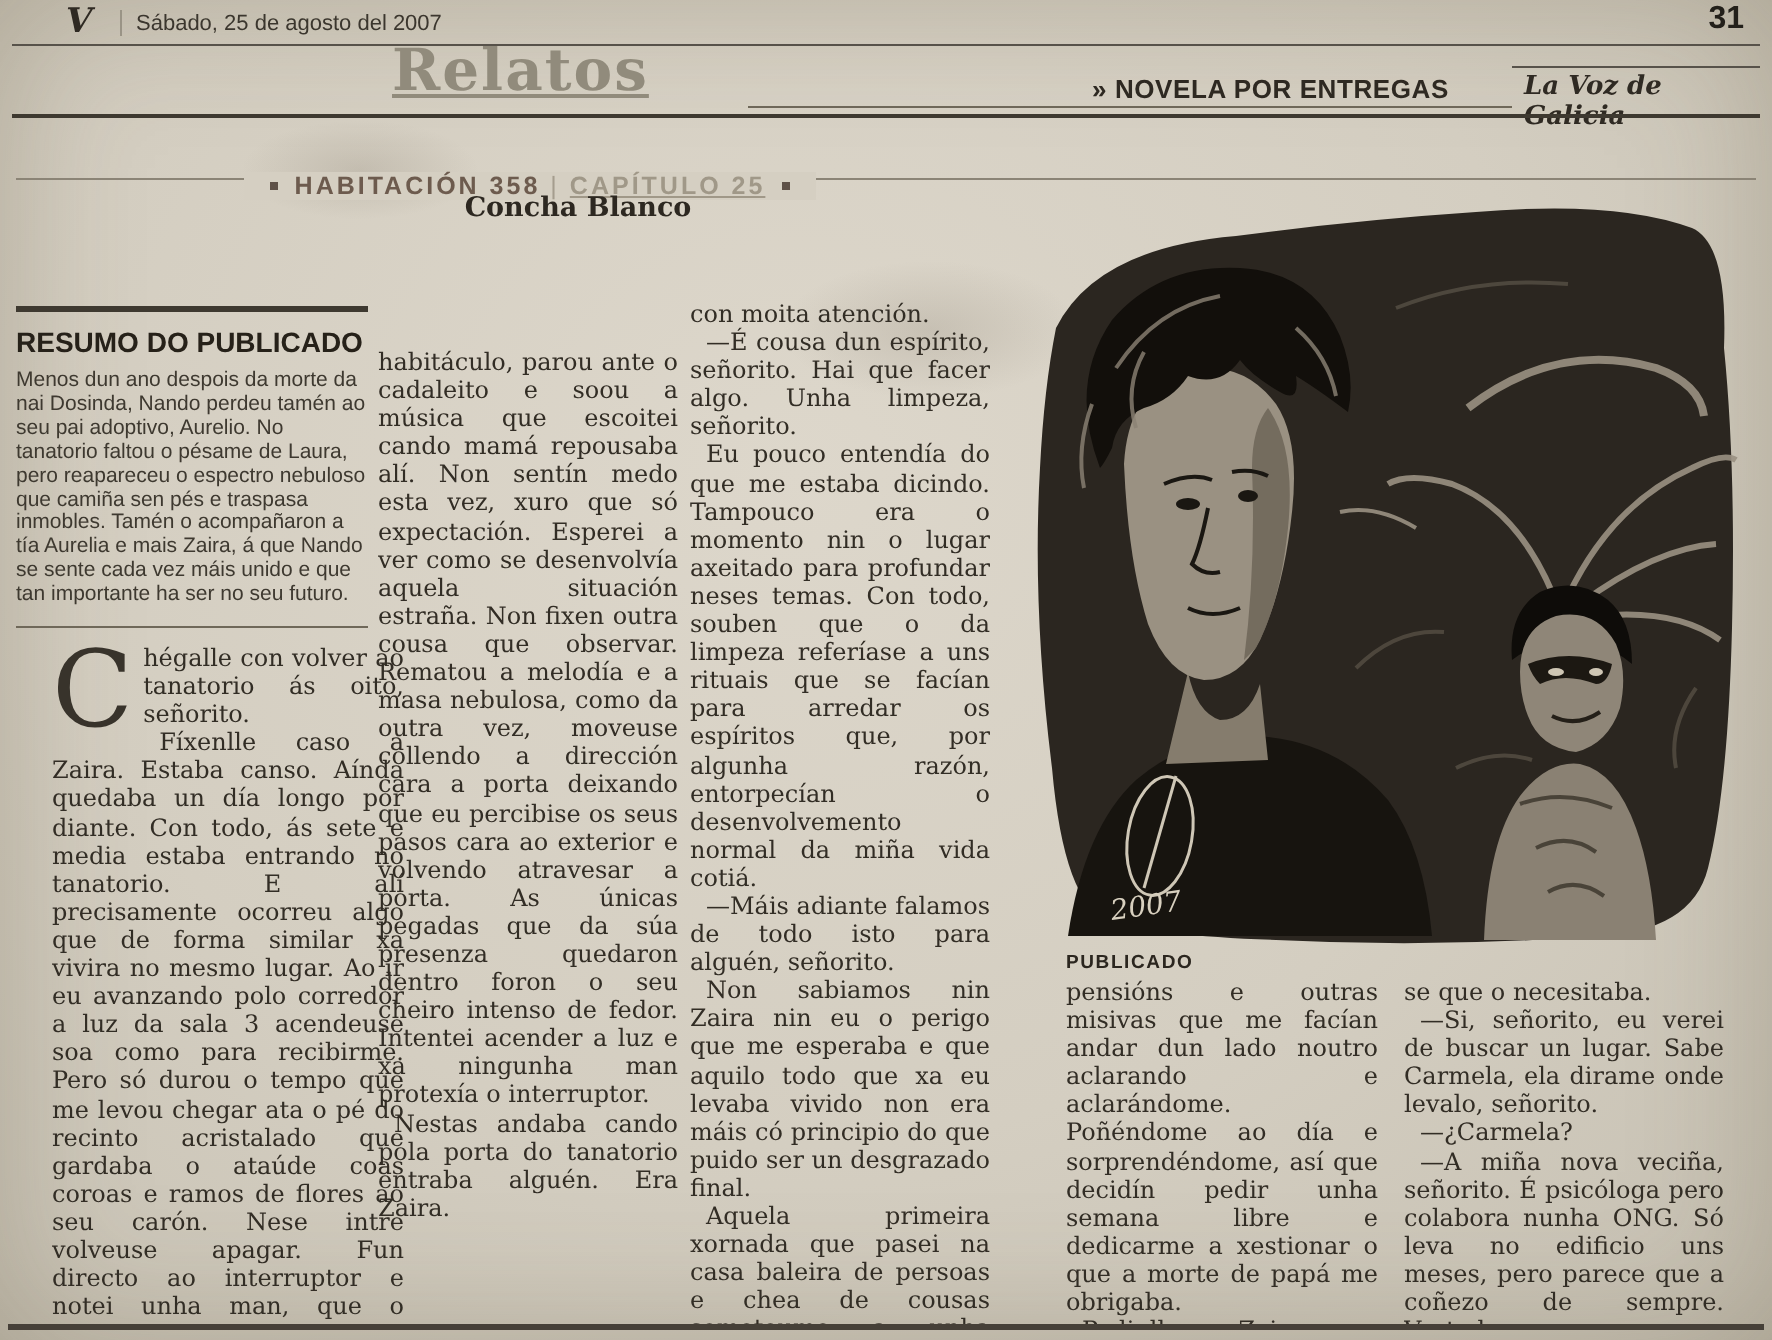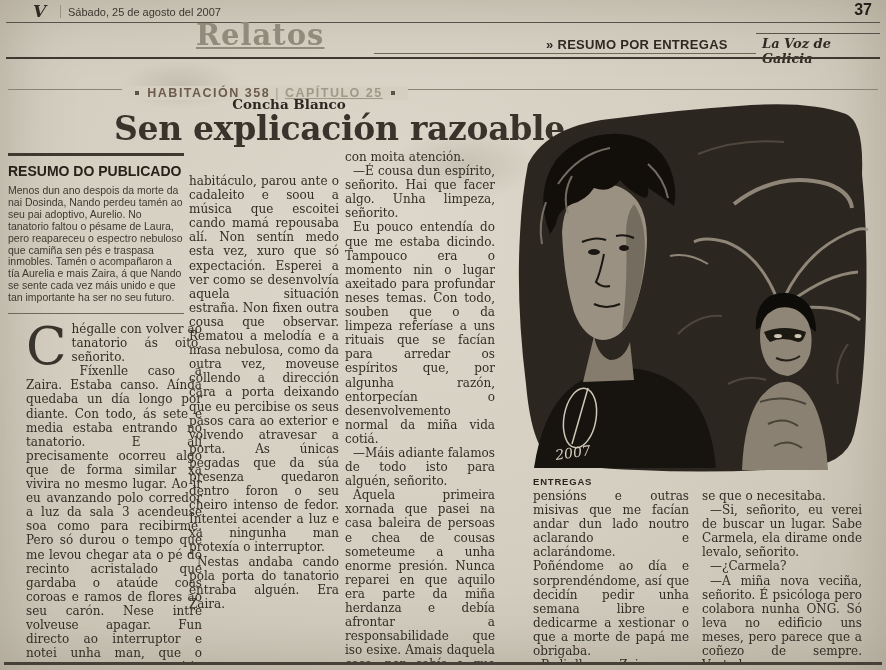--- a/index.html
+++ b/index.html
@@ -67,55 +67,55 @@
 <body>
 
 <div class="page">
 
   <div class="ghost" style="left:390px; top:130px; width:150px; height:70px;"></div>
   <div class="ghost" style="left:120px; top:60px; width:120px; height:50px;"></div>
 
   <span class="logo">V</span>
   <span class="topbar-divider"></span>
   <span class="date">Sábado, 25 de agosto del 2007</span>
-  <span class="pagenum">37</span>
+  <span class="pagenum">31</span>
   <div class="rule-top"></div>
 
   <span class="section-title">Relatos</span>
-  <span class="novela-kicker">» RESUMO POR ENTREGAS</span>
+  <span class="novela-kicker">» NOVELA POR ENTREGAS</span>
   <div class="kicker-underline"></div>
   <div class="masthead-rule"></div>
   <span class="masthead">La Voz de Galicia</span>
   <div class="rule-thick"></div>
 
   <div class="series-rule"></div>
   <div class="series-label">
     <span class="series-inner"><span class="sq"></span><span>HABITACIÓN 358</span><span class="sep">|</span><span class="chapter">CAPÍTULO 25</span><span class="sq"></span></span>
   </div>
   <div class="byline">Concha Blanco</div>
-  <h1 class="title">Sen explicación razoable</h1>
 
   <aside class="summary">
     <h2>RESUMO DO PUBLICADO</h2>
     <p>Menos dun ano despois da morte da nai Dosinda, Nando perdeu tamén ao seu pai adoptivo, Aurelio. No tanatorio faltou o pésame de Laura, pero reapareceu o espectro nebuloso que camiña sen pés e traspasa inmobles. Tamén o acompañaron a tía Aurelia e mais Zaira, á que Nando se sente cada vez máis unido e que tan importante ha ser no seu futuro.</p>
   </aside>
 
   <div class="col col1">
       <p class="dropcap">Chégalle con volver ao tanatorio ás oito, señorito.</p>
       <p class="indent">Fíxenlle caso a Zaira. Estaba canso. Aínda quedaba un día longo por diante. Con todo, ás sete e media estaba entrando no tanatorio. E alí precisamente ocorreu algo que de forma similar xa vivira no mesmo lugar. Ao ir eu avanzando polo corredor a luz da sala 3 acendeuse soa como para recibirme. Pero só durou o tempo que me levou chegar ata o pé do recinto acristalado que gardaba o ataúde coas coroas e ramos de flores ao seu carón. Nese intre volveuse apagar. Fun directo ao interruptor e notei unha man, que o protexeu e non me permitiu premer. Quedei parado ás escuras, só coa luz de emerxencia e volvín ver unha nebulosa que comezou a moverse polo</p>
     </div>
   <div class="col col2">
       <p class="cont">habitáculo, parou ante o cadaleito e soou a música que escoitei cando mamá repousaba alí. Non sentín medo esta vez, xuro que só expectación. Esperei a ver como se desenvolvía aquela situación estraña. Non fixen outra cousa que observar. Rematou a melodía e a masa nebulosa, como da outra vez, moveuse collendo a dirección cara a porta deixando que eu percibise os seus pasos cara ao exterior e volvendo atravesar a porta. As únicas pegadas que da súa presenza quedaron dentro foron o seu cheiro intenso de fedor. Intentei acender a luz e xa ningunha man protexía o interruptor.</p>
       <p class="indent">Nestas andaba cando pola porta do tanatorio entraba alguén. Era Zaira.</p>
     </div>
   <div class="col col3">
       <p class="cont">con moita atención.</p>
       <p class="dialog">—É cousa dun espírito, señorito. Hai que facer algo. Unha limpeza, señorito.</p>
       <p class="indent">Eu pouco entendía do que me estaba dicindo. Tampouco era o momento nin o lugar axeitado para profundar neses temas. Con todo, souben que o da limpeza referíase a uns rituais que se facían para arredar os espíritos que, por algunha razón, entorpecían o desenvolvemento normal da miña vida cotiá.</p>
       <p class="dialog">—Máis adiante falamos de todo isto para alguén, señorito.</p>
+      <p class="indent">Non sabiamos nin Zaira nin eu o perigo que me esperaba e que aquilo todo que xa eu levaba vivido non era máis có principio do que puido ser un desgrazado final.</p>
       <p class="indent">Aquela primeira xornada que pasei na casa baleira de persoas e chea de cousas someteume a unha enorme presión. Nunca reparei en que aquilo era parte da miña herdanza e debía afrontar a responsabilidade que iso esixe. Amais daquela casa, non sabía o que había nin deixaba de haber. Non foi preciso investigar moito; as cousas viñan dadas. As cartas dos bancos, os recibos da luz, da auga, os estados de contas. Plan de</p>
     </div>
   <div class="col col4">
       <p class="cont">pensións e outras misivas que me facían andar dun lado noutro aclarando e aclarándome. Poñéndome ao día e sorprendéndome, así que decidín pedir unha semana libre e dedicarme a xestionar o que a morte de papá me obrigaba.</p>
       <p class="indent">Pedinlle a Zaira que, sen présa, xuntase o vestiario de mamá e o de papá para entregalo a calquera asociación de axuda social ou darllo a quen ela cre-</p>
     </div>
   <div class="col col5">
       <p class="cont">se que o necesitaba.</p>
       <p class="dialog">—Si, señorito, eu verei de buscar un lugar. Sabe Carmela, ela dirame onde levalo, señorito.</p>
       <p class="dialog">—¿Carmela?</p>
@@ -179,16 +179,16 @@
         <path d="M278 274 Q290 280 302 272" stroke="#241f18" stroke-width="2" fill="none"></path>
       </g>
 
       <g transform="translate(62,300)">
         <ellipse cx="20" cy="34" rx="16" ry="30" fill="none" stroke="#cfc7b6" stroke-width="1.5" transform="rotate(10 20 34)"></ellipse>
         <path d="M28 4 L12 60" stroke="#cfc7b6" stroke-width="1.5" fill="none"></path>
         <text x="-4" y="76" font-size="14" font-style="italic" fill="#d8d0bf" transform="rotate(-8 -4 76)">2007</text>
       </g>
     </svg>
   </figure>
-  <div class="credit">ENTREGAS</div>
+  <div class="credit">PUBLICADO</div>
 
   <div class="rule-bottom"></div>
 </div>
 
 </body></html>

